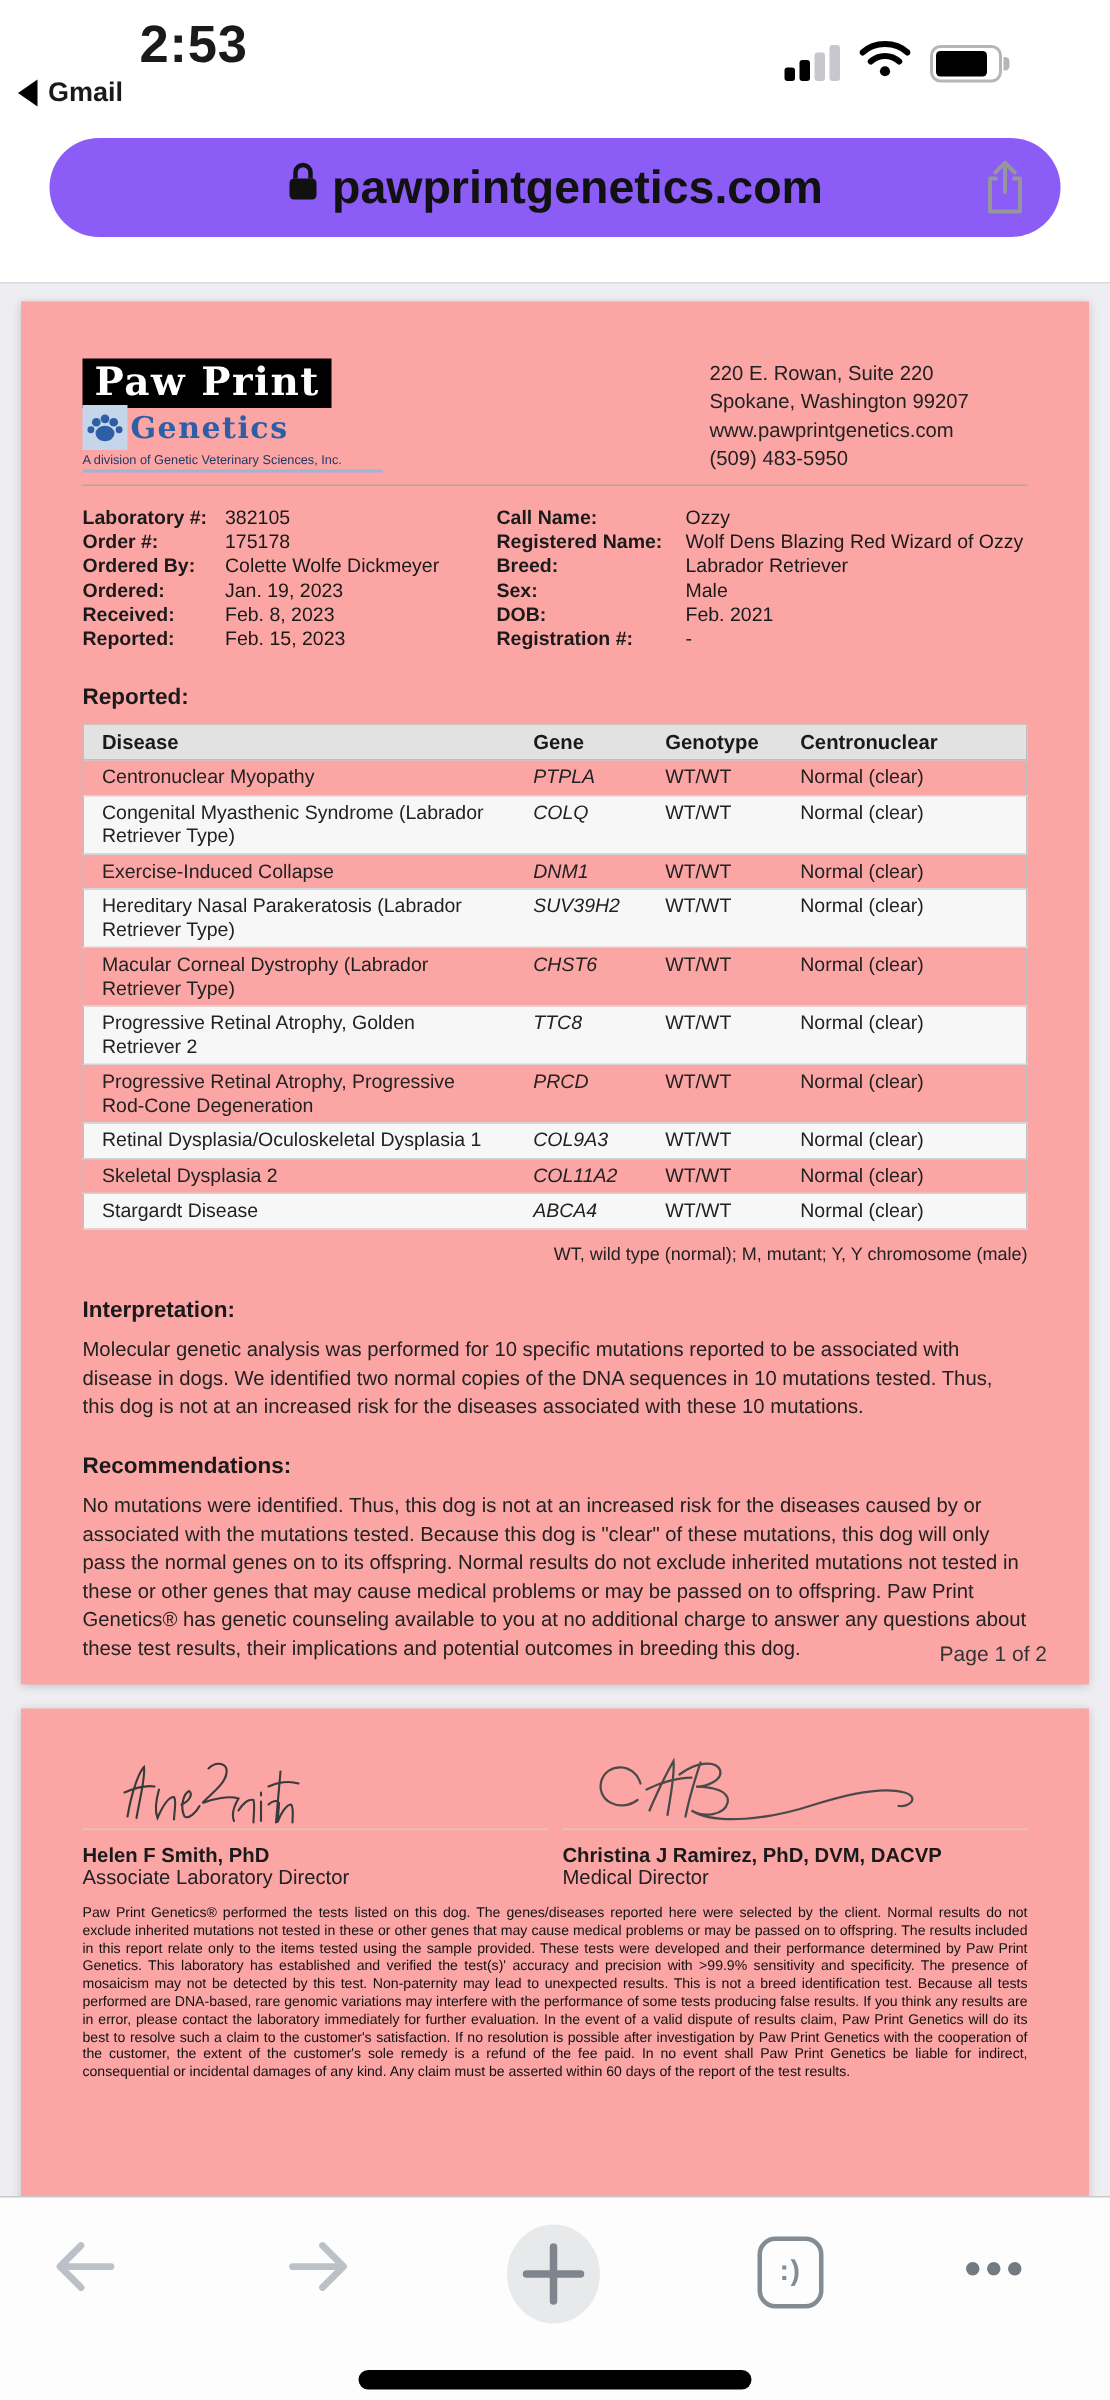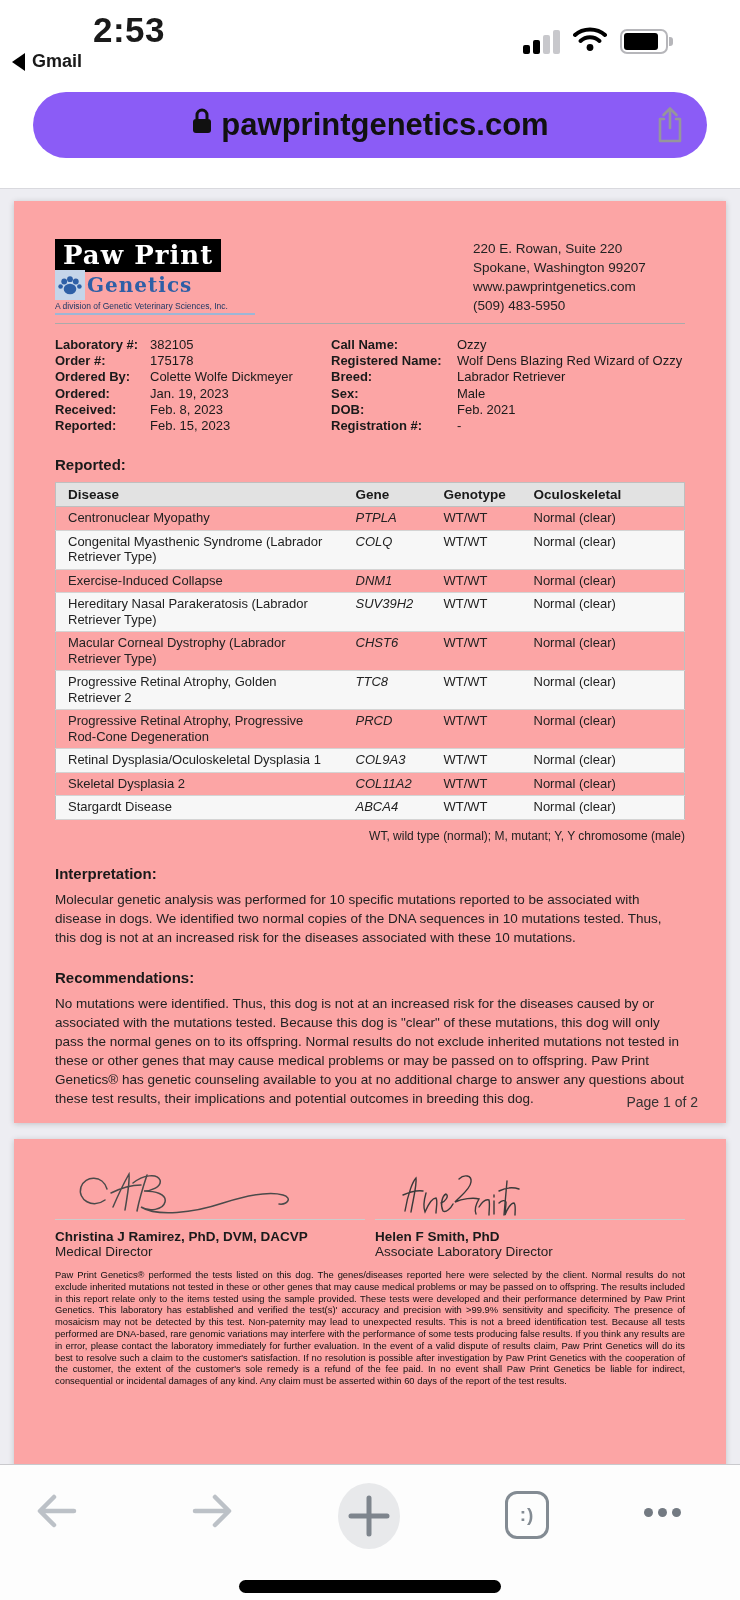--- a/index.html
+++ b/index.html
@@ -191,21 +191,21 @@
     </div>
 
     <div class="sec-head">Reported:</div>
 
     <table class="results">
       <thead>
         <tr>
           <th class="col-disease">Disease</th>
           <th class="col-gene">Gene</th>
           <th class="col-geno">Genotype</th>
-          <th class="col-interp">Oculoskeletal</th>
+          <th class="col-interp">Centronuclear</th>
         </tr>
       </thead>
       <tbody>
           <tr>
             <td>Centronuclear Myopathy</td>
             <td>PTPLA</td>
             <td>WT/WT</td>
             <td>Normal (clear)</td>
           </tr>
           <tr>
@@ -271,50 +271,50 @@
     <div class="body-text">Molecular genetic analysis was performed for 10 specific mutations reported to be associated with disease in dogs. We identified two normal copies of the DNA sequences in 10 mutations tested. Thus, this dog is not at an increased risk for the diseases associated with these 10 mutations.</div>
 
     <div class="sec-head">Recommendations:</div>
     <div class="body-text">No mutations were identified. Thus, this dog is not at an increased risk for the diseases caused by or associated with the mutations tested. Because this dog is "clear" of these mutations, this dog will only pass the normal genes on to its offspring. Normal results do not exclude inherited mutations not tested in these or other genes that may cause medical problems or may be passed on to offspring. Paw Print Genetics® has genetic counseling available to you at no additional charge to answer any questions about these test results, their implications and potential outcomes in breeding this dog.</div>
 
     <div class="page-label">Page 1 of 2</div>
   </div>
 
   <div class="page page2">
     <div class="sig-row">
-      <div class="sig-block">
-        <svg class="sig-img" width="230" height="58" viewBox="0 0 230 58">
-          <g stroke="#4a4a4a" stroke-width="1.5" fill="none" stroke-linecap="round">
-            <path d="M34 22 C30 8 12 8 8 20 C4 33 20 42 32 33"></path>
-            <path d="M40 40 C46 26 52 14 56 7 C57 16 54 30 52 43 M38 26 C48 21 60 18 68 18"></path>
-            <path d="M74 8 C70 20 66 34 64 44"></path>
-            <path d="M60 16 C70 8 84 6 87 13 C89 20 78 24 71 24 C82 24 94 27 92 35 C90 43 76 45 68 40 C84 50 120 46 150 36 C172 29 196 24 210 28 C220 31 214 38 206 37"></path>
-          </g>
-        </svg>
-        <div class="sig-line"></div>
-        <div class="sig-name">Christina J Ramirez, PhD, DVM, DACVP</div>
-        <div class="sig-title">Medical Director</div>
-      </div>
       <div class="sig-block">
         <svg class="sig-img" width="130" height="58" viewBox="0 0 130 58">
           <g stroke="#3a3a3a" stroke-width="1.4" fill="none" stroke-linecap="round">
             <path d="M12 44 C15 26 20 14 23 11 C24 18 20 33 18 45 M10 28 C17 25 24 23 30 24"></path>
             <path d="M33 26 C31 33 30 40 32 45 C35 38 39 31 43 31 C45 34 43 41 43 46"></path>
             <path d="M48 36 C53 34 56 29 53 27 C49 29 47 38 50 44 C53 46 58 41 60 37"></path>
             <path d="M66 12 C71 7 79 8 78 15 C77 23 66 30 62 35 C69 32 80 30 86 32 C83 37 81 42 83 47"></path>
             <path d="M86 40 C89 35 93 32 96 33 C97 37 96 43 96 48"></path>
             <path d="M101 34 L101 47 M101 28 L101 30"></path>
             <path d="M106 36 C109 33 112 33 113 35 C113 40 112 44 112 48 C114 42 118 36 121 36 C123 38 122 44 122 48"></path>
             <path d="M114 14 L111 48 M106 24 C112 21 120 20 126 22"></path>
           </g>
         </svg>
         <div class="sig-line"></div>
         <div class="sig-name">Helen F Smith, PhD</div>
         <div class="sig-title">Associate Laboratory Director</div>
       </div>
+      <div class="sig-block">
+        <svg class="sig-img" width="230" height="58" viewBox="0 0 230 58">
+          <g stroke="#4a4a4a" stroke-width="1.5" fill="none" stroke-linecap="round">
+            <path d="M34 22 C30 8 12 8 8 20 C4 33 20 42 32 33"></path>
+            <path d="M40 40 C46 26 52 14 56 7 C57 16 54 30 52 43 M38 26 C48 21 60 18 68 18"></path>
+            <path d="M74 8 C70 20 66 34 64 44"></path>
+            <path d="M60 16 C70 8 84 6 87 13 C89 20 78 24 71 24 C82 24 94 27 92 35 C90 43 76 45 68 40 C84 50 120 46 150 36 C172 29 196 24 210 28 C220 31 214 38 206 37"></path>
+          </g>
+        </svg>
+        <div class="sig-line"></div>
+        <div class="sig-name">Christina J Ramirez, PhD, DVM, DACVP</div>
+        <div class="sig-title">Medical Director</div>
+      </div>
     </div>
     <div class="fineprint">Paw Print Genetics® performed the tests listed on this dog. The genes/diseases reported here were selected by the client. Normal results do not exclude inherited mutations not tested in these or other genes that may cause medical problems or may be passed on to offspring. The results included in this report relate only to the items tested using the sample provided. These tests were developed and their performance determined by Paw Print Genetics. This laboratory has established and verified the test(s)' accuracy and precision with &gt;99.9% sensitivity and specificity. The presence of mosaicism may not be detected by this test. Non-paternity may lead to unexpected results. This is not a breed identification test. Because all tests performed are DNA-based, rare genomic variations may interfere with the performance of some tests producing false results. If you think any results are in error, please contact the laboratory immediately for further evaluation. In the event of a valid dispute of results claim, Paw Print Genetics will do its best to resolve such a claim to the customer's satisfaction. If no resolution is possible after investigation by Paw Print Genetics with the cooperation of the customer, the extent of the customer's sole remedy is a refund of the fee paid. In no event shall Paw Print Genetics be liable for indirect, consequential or incidental damages of any kind. Any claim must be asserted within 60 days of the report of the test results.</div>
   </div>
 </div>
 
 <div class="toolbar">
   <div class="tb-icons">
     <span class="tb-btn" style="left:34px;top:8px;">
       <svg width="46" height="40" viewBox="0 0 46 40">
         <path d="M40 20 H8 M20 6 L6 20 L20 34" stroke="#bcc1c7" stroke-width="4.5" fill="none" stroke-linecap="round" stroke-linejoin="round"></path>

